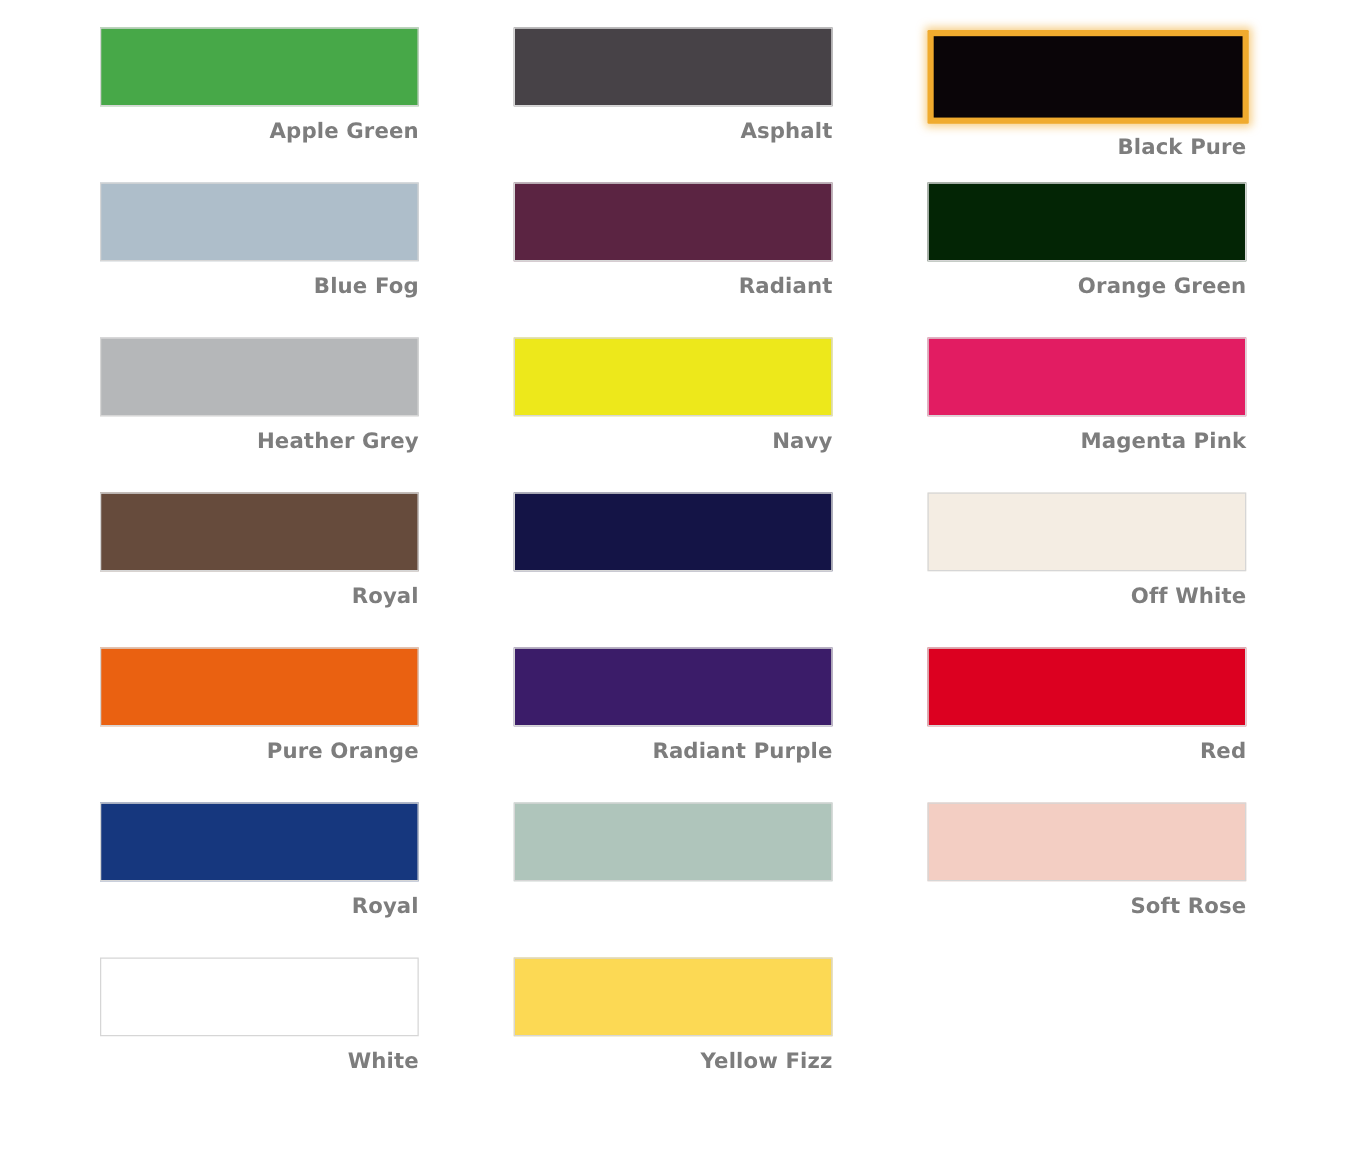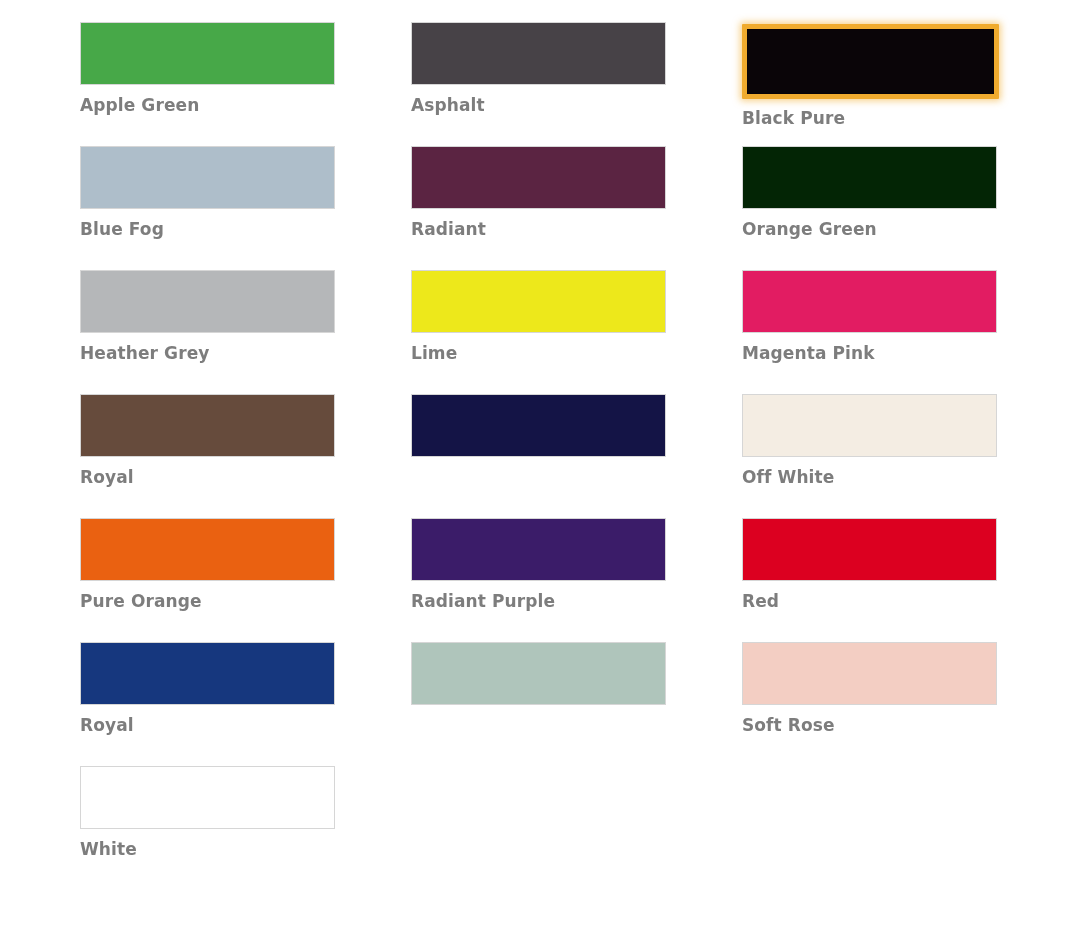--- a/index.html
+++ b/index.html
@@ -13,20 +13,21 @@
     font-family: "DejaVu Sans", "Liberation Sans", sans-serif;
     overflow: hidden;
   }
 
   #swatch-grid {
     position: relative;
     width: 1080px;
     height: 820px;
     box-sizing: border-box;
     padding: 22px 0 0 0;
+    text-align: right;
   }
 
   .swatch-row {
     display: flex;
     height: 124px;
     padding-left: 80px;
     box-sizing: border-box;
   }
 
   .swatch-cell {
@@ -136,21 +137,21 @@
       <div class="swatch-cell">
         <div class="swatch-chip-wrap">
           <div class="swatch-chip" x-hex="#B5B7B9" style="background-color: rgb(181, 183, 185);"></div>
         </div>
         <span class="swatch-label">Heather Grey</span>
       </div>
       <div class="swatch-cell">
         <div class="swatch-chip-wrap">
           <div class="swatch-chip" x-hex="#EDE81B" style="background-color: rgb(237, 232, 27);"></div>
         </div>
-        <span class="swatch-label">Lime</span>
+        <span class="swatch-label">Navy</span>
       </div>
       <div class="swatch-cell">
         <div class="swatch-chip-wrap">
           <div class="swatch-chip" x-hex="#E21C62" style="background-color: rgb(226, 28, 98);"></div>
         </div>
         <span class="swatch-label">Magenta Pink</span>
       </div>
     </div>
     <div class="swatch-row">
       <div class="swatch-cell">
@@ -210,20 +211,26 @@
         <span class="swatch-label">Soft Rose</span>
       </div>
     </div>
     <div class="swatch-row">
       <div class="swatch-cell">
         <div class="swatch-chip-wrap">
           <div class="swatch-chip" x-hex="#FFFFFF" style="background-color: rgb(255, 255, 255);"></div>
         </div>
         <span class="swatch-label">White</span>
       </div>
+      <div class="swatch-cell">
+        <div class="swatch-chip-wrap">
+          <div class="swatch-chip" x-hex="#FCD954" style="background-color: rgb(252, 217, 84);"></div>
+        </div>
+        <span class="swatch-label">Yellow Fizz</span>
+      </div>
       <div class="swatch-cell empty-cell">
         <div class="swatch-chip-wrap">
           <div class="swatch-chip" x-hex=""></div>
         </div>
         <span class="swatch-label"></span>
       </div>
     </div>
   </div>
 
 </body></html>

